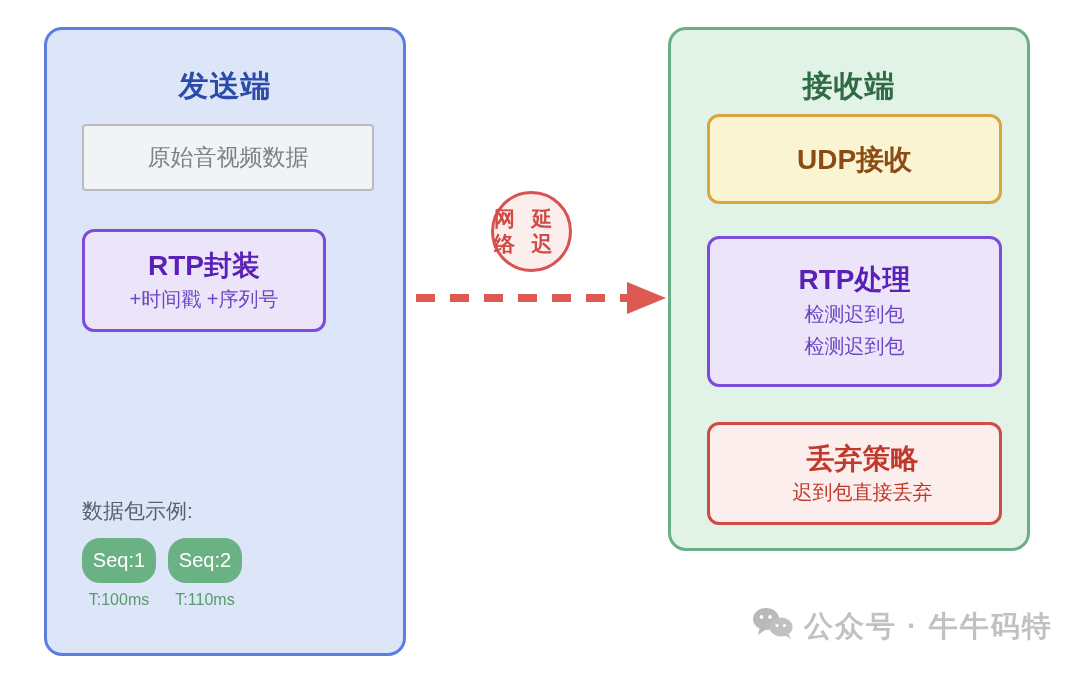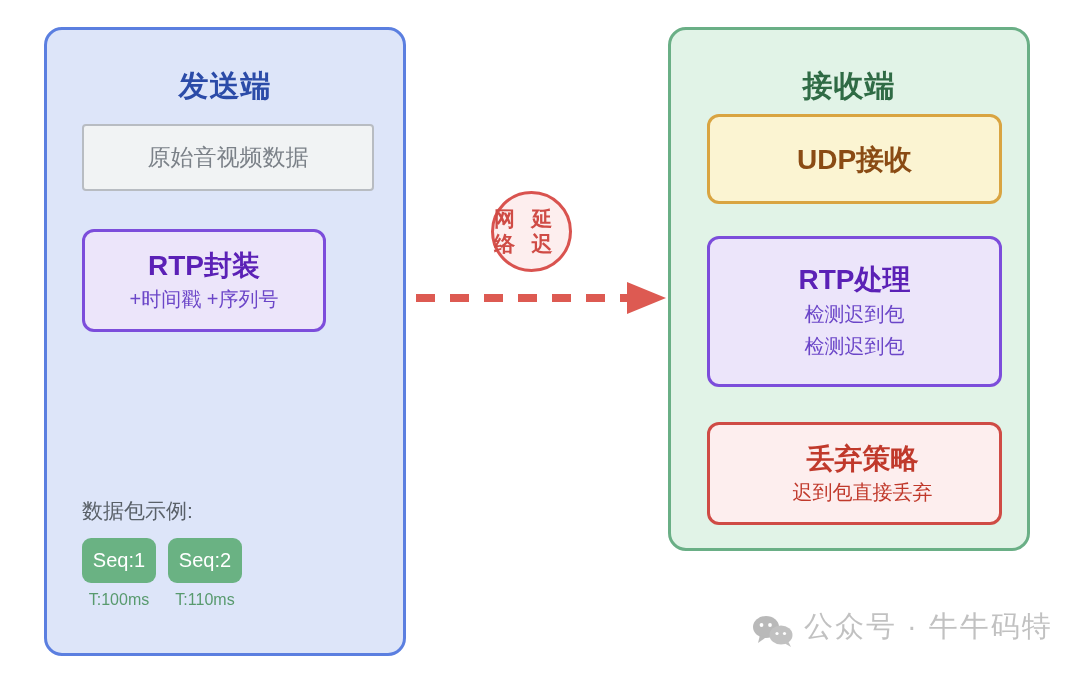--- a/index.html
+++ b/index.html
@@ -144,21 +144,21 @@
     gap: 12px;
   }
   .packet-col {
     display: flex;
     flex-direction: column;
     align-items: center;
   }
   .packet-chip {
     width: 74px;
     height: 45px;
-    border-radius: 9px;
+    border-radius: 18px;
     background: #6ab283;
     color: #ffffff;
     font-size: 20px;
     font-weight: normal;
     display: flex;
     align-items: center;
     justify-content: center;
   }
   .packet-time {
     margin-top: 8px;
@@ -236,24 +236,25 @@
     width: 254px;
     height: 34px;
   }
 
   
   #watermark {
     position: absolute;
     left: 752px;
     top: 607px;
     display: flex;
-    align-items: flex-end;
+    align-items: flex-start;
     gap: 10px;
     opacity: 0.42;
     pointer-events: none;
+    font-weight: bold;
   }
   #watermark-text {
     font-size: 29px;
     color: #6d6d6d;
     letter-spacing: 2px;
     white-space: nowrap;
   }
 </style>
 </head>
 <body>

